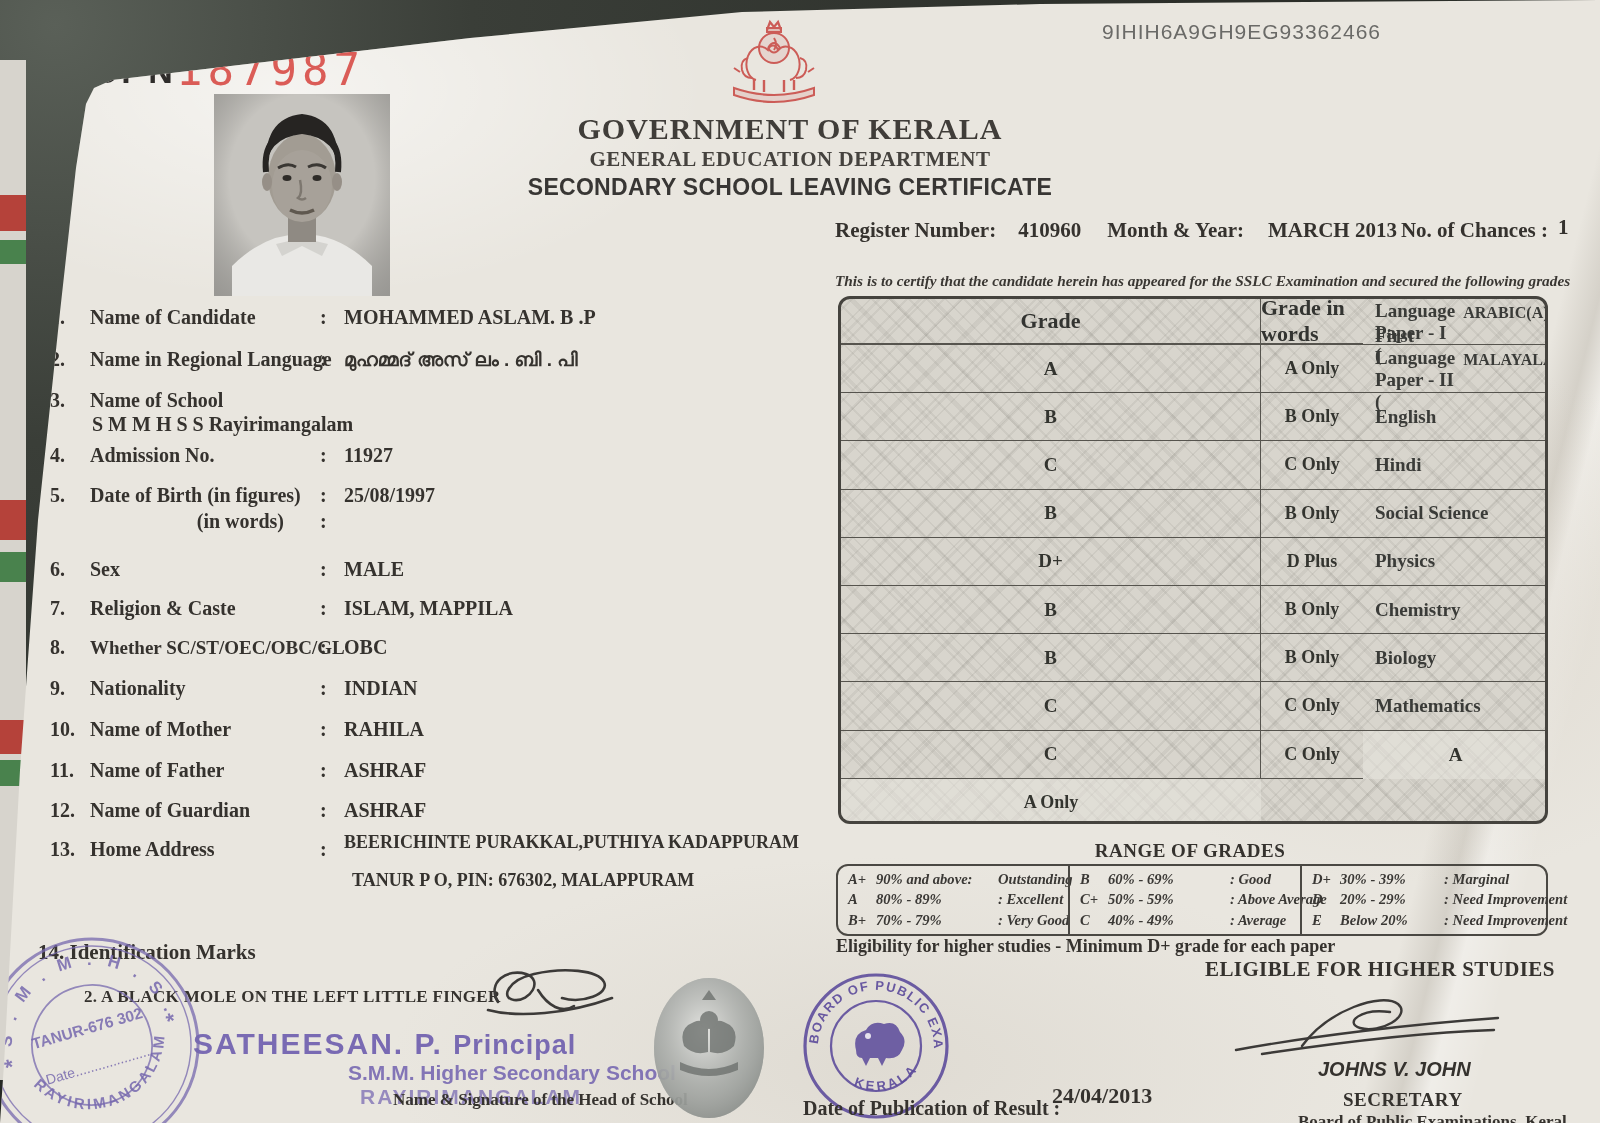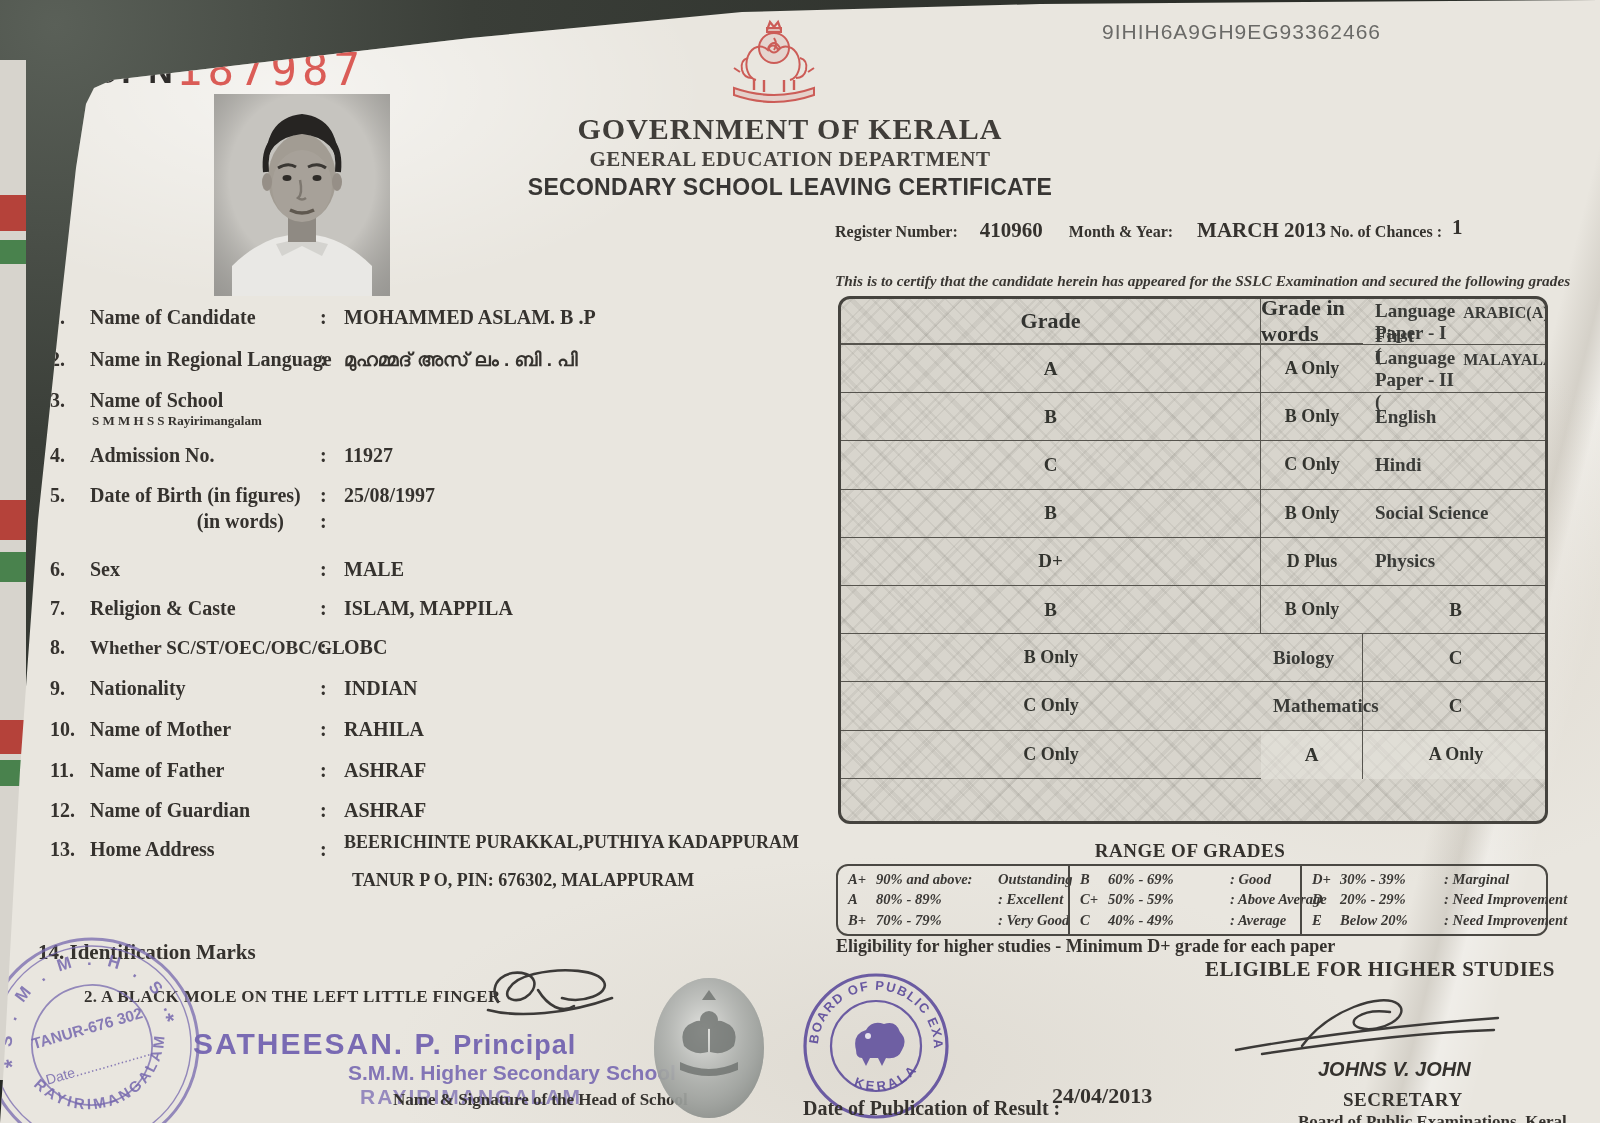--- a/index.html
+++ b/index.html
@@ -41,29 +41,29 @@
   .serial-label{left:68px;top:52px;font-family:"Liberation Sans",sans-serif;font-weight:bold;font-size:34px;color:#2f2d2b;letter-spacing:4px;}
   .serial-num{left:176px;top:44px;font-family:"DejaVu Sans Mono",monospace;font-size:44px;color:var(--serial-red);letter-spacing:5px;opacity:.92;}
   .top-code{left:1102px;top:20px;font-family:"Liberation Sans",sans-serif;font-size:21px;color:#5d5d5b;letter-spacing:1px;opacity:.9;}
 
   .hdr{left:470px;width:640px;text-align:center;font-weight:bold;}
   .hdr1{top:112px;font-size:30px;letter-spacing:1px;color:#403d39;}
   .hdr2{top:147px;font-size:21px;letter-spacing:.5px;color:#45423e;}
   .hdr3{top:174px;font-family:"Liberation Sans",sans-serif;font-size:23px;letter-spacing:.3px;color:#38producers3634;color:#383634;}
 
   .regline{left:835px;top:218px;width:720px;display:flex;align-items:baseline;font-weight:bold;}
-  .regline .lbl{font-size:16px;}
+  .regline .lbl{font-size:21px;}
   .regline .val{font-size:21px;}
 
   .certify{left:835px;top:272px;font-size:15.3px;font-style:italic;font-weight:bold;color:#3a3733;}
 
   
   .frow{left:50px;display:grid;grid-template-columns:40px 230px 24px auto;font-weight:bold;font-size:20px;white-space:nowrap;align-items:baseline;}
   .frow .val{font-size:20px;}
-  .fsub{font-weight:bold;font-size:13px;}
+  .fsub{font-weight:bold;font-size:20px;}
 
   
   .gtable{
     left:838px;top:296px;width:710px;height:528px;
     display:grid;grid-template-columns:420px 102px 186px;grid-template-rows:46px repeat(10,48.2px);
     border:3px solid #45433e;border-radius:12px;overflow:hidden;
     background:
       repeating-linear-gradient(45deg, rgba(110,108,100,.10) 0 2px, rgba(0,0,0,0) 2px 13px),
       repeating-linear-gradient(-45deg, rgba(110,108,100,.10) 0 2px, rgba(0,0,0,0) 2px 13px),
       repeating-linear-gradient(45deg, rgba(0,0,0,0) 0 26px, rgba(90,88,82,.08) 26px 29px),
@@ -306,20 +306,23 @@
       </div>
     <div class="gcell gc-r ggrade">D+</div>
     <div class="gcell gwords">D Plus</div>
 
     <div class="gcell gc-r gsubj">
         <span>Physics</span>
       </div>
     <div class="gcell gc-r ggrade">B</div>
     <div class="gcell gwords">B Only</div>
 
+    <div class="gcell gc-r gsubj">
+        <span>Chemistry</span>
+      </div>
     <div class="gcell gc-r ggrade">B</div>
     <div class="gcell gwords">B Only</div>
 
     <div class="gcell gc-r gsubj">
         <span>Biology</span>
       </div>
     <div class="gcell gc-r ggrade">C</div>
     <div class="gcell gwords">C Only</div>
 
     <div class="gcell gc-r gsubj">

